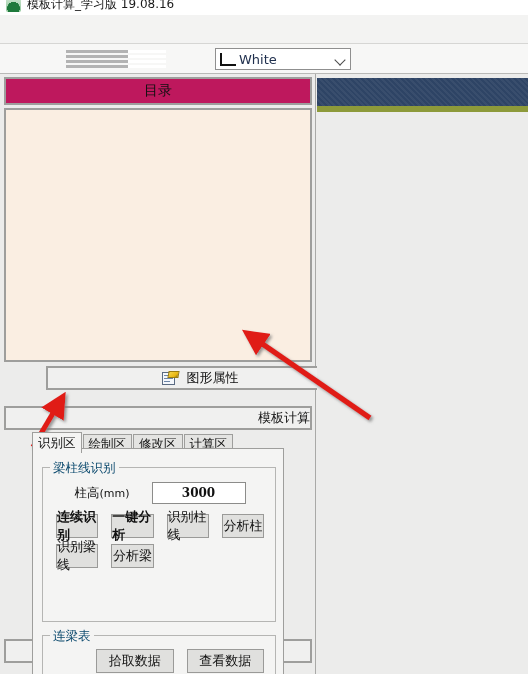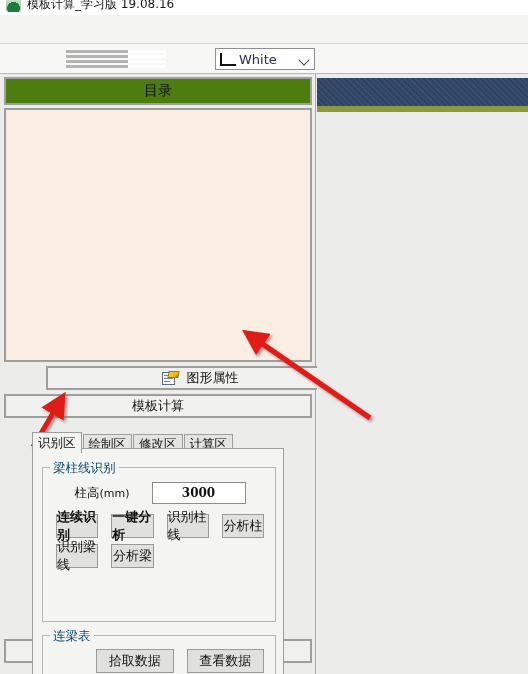--- a/index.html
+++ b/index.html
@@ -57,21 +57,21 @@
     position: absolute; left: 66px; top: 50px;
     width: 100px; height: 18px;
     display: flex; flex-direction: column; justify-content: center; gap: 2px;
   }
   .lw-row { display: flex; height: 3px; }
   .lw-a { background: #b3b3b3; }
   .lw-b { background: #ffffff; }
 
   .color-combo {
     position: absolute; left: 215px; top: 48px;
-    width: 100px; height: 22px;
+    width: 136px; height: 22px;
     background: #ffffff;
     border: 1px solid #8f8f8f;
     display: flex; align-items: center;
     padding: 0 2px 0 4px;
   }
   .color-swatch {
     width: 16px; height: 13px;
     border-left: 2px solid #111; border-bottom: 2px solid #111;
     margin-right: 3px; flex: 0 0 auto;
   }
@@ -95,21 +95,21 @@
   
   .left-panel {
     position: absolute; left: 0; top: 74px;
     width: 316px; height: 600px;
     background: #ececeb;
     border-right: 1px solid #a9a9a7;
   }
 
   .panel-box {
     position: absolute;
-    background: #4d7c0f;
+    background: #be185d;
     border: 2px solid #9e9e9c;
   }
   .header-bar {
     left: 4px; top: 3px; width: 308px; height: 28px;
     display: flex; align-items: center; justify-content: center;
   }
   .header-bar .lbl { font-size: 14px; color: #111; }
 
   .content-area {
     position: absolute;
@@ -121,21 +121,21 @@
   .wide-button {
     position: absolute;
     left: 4px; width: 308px; height: 24px;
     background: #f0f0ef;
     border: 2px solid #9e9e9c;
     display: flex; align-items: center; justify-content: center; gap: 8px;
     font-size: 13px; color: #111;
     cursor: default;
   }
   .btn-graphic-props { top: 292px; margin-left: 42px; }
-  .btn-template-calc { top: 320px; }
+  .btn-template-calc { top: 332px; justify-content: flex-end; }
   .btn-line-style    { top: 565px; }
 
   .icon-props {
     width: 17px; height: 15px; position: relative; flex: 0 0 auto;
   }
   .icon-props .sheet {
     position: absolute; left: 0; top: 1px; width: 13px; height: 13px;
     background: #f4f7fb; border: 1px solid #5a6b82;
   }
   .icon-props .ln {

